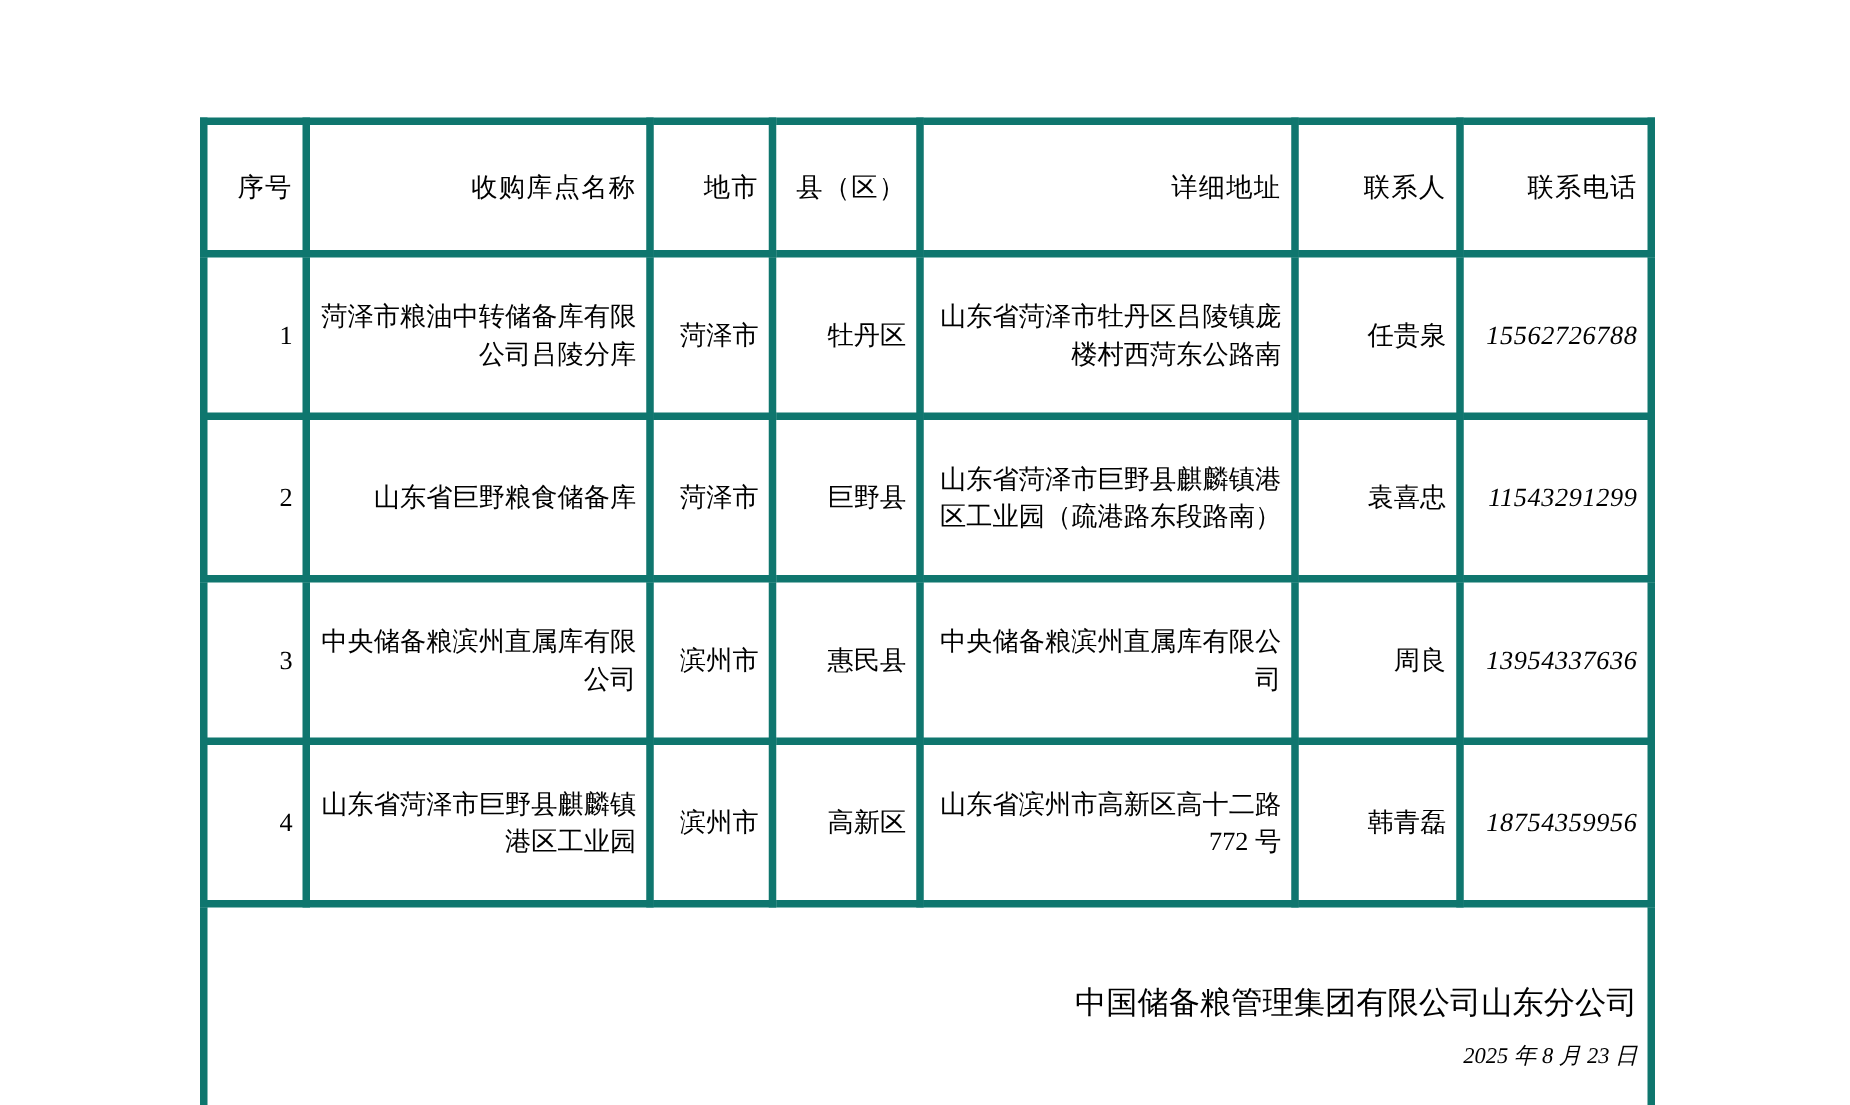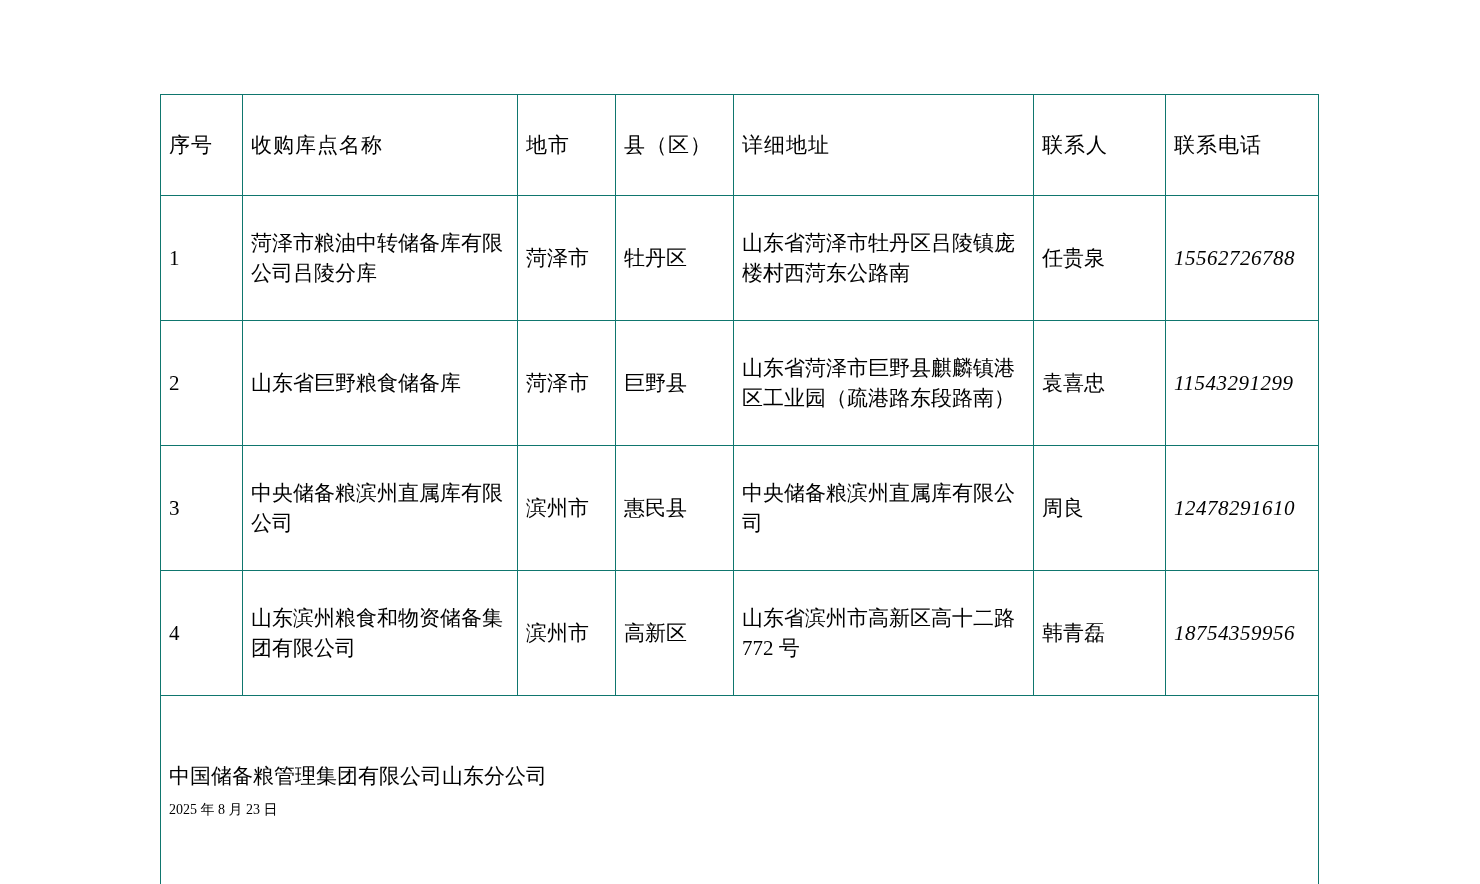--- a/index.html
+++ b/index.html
@@ -26,24 +26,24 @@
     top: 94px;
     width: 1158px;
   }
   table.doc-table {
     border-collapse: collapse;
     width: 1158px;
     table-layout: fixed;
   }
   table.doc-table td,
   table.doc-table th {
-    border: 1px solid #0f766e;
+    border: 6px solid #0f766e;
     padding: 6px 8px;
     vertical-align: middle;
-    text-align: left;
+    text-align: right;
     font-size: 21px;
     line-height: 1.45;
     font-weight: normal;
     word-break: break-all;
   }
   thead th {
     font-weight: bold;
     font-size: 22px;
     height: 88px;
     letter-spacing: 1px;
@@ -71,25 +71,26 @@
     font-style: italic;
   }
   .footer-cell {
     height: 176px;
     vertical-align: middle;
     text-align: center;
     padding: 18px 0 26px 0;
   }
   .footer-line {
     display: block;
-    font-size: 21px;
+    font-size: 25px;
     line-height: 1.9;
   }
   .footer-line.date {
-    font-size: 14px;
+    font-size: 18px;
+    font-style: italic;
   }
 </style>
 </head>
 <body>
 
 <div class="page">
   <div class="table-wrap">
     <table class="doc-table">
       <colgroup>
         <col class="col-idx">
@@ -130,25 +131,25 @@
           <td class="cell-contact">袁喜忠</td>
           <td class="cell-phone">11543291299</td>
         </tr>
         <tr>
           <td class="cell-index">3</td>
           <td class="cell-name">中央储备粮滨州直属库有限公司</td>
           <td class="cell-city">滨州市</td>
           <td class="cell-county">惠民县</td>
           <td class="cell-addr">中央储备粮滨州直属库有限公司</td>
           <td class="cell-contact">周良</td>
-          <td class="cell-phone">12478291610</td>
+          <td class="cell-phone">13954337636</td>
         </tr>
         <tr>
           <td class="cell-index">4</td>
-          <td class="cell-name">山东滨州粮食和物资储备集团有限公司</td>
+          <td class="cell-name">山东省菏泽市巨野县麒麟镇港区工业园</td>
           <td class="cell-city">滨州市</td>
           <td class="cell-county">高新区</td>
           <td class="cell-addr">山东省滨州市高新区高十二路 772 号</td>
           <td class="cell-contact">韩青磊</td>
           <td class="cell-phone">18754359956</td>
         </tr>
         <tr>
           <td class="footer-cell" colspan="7">
             <span class="footer-line">中国储备粮管理集团有限公司山东分公司</span>
             <span class="footer-line date">2025 年 8 月 23 日</span>

